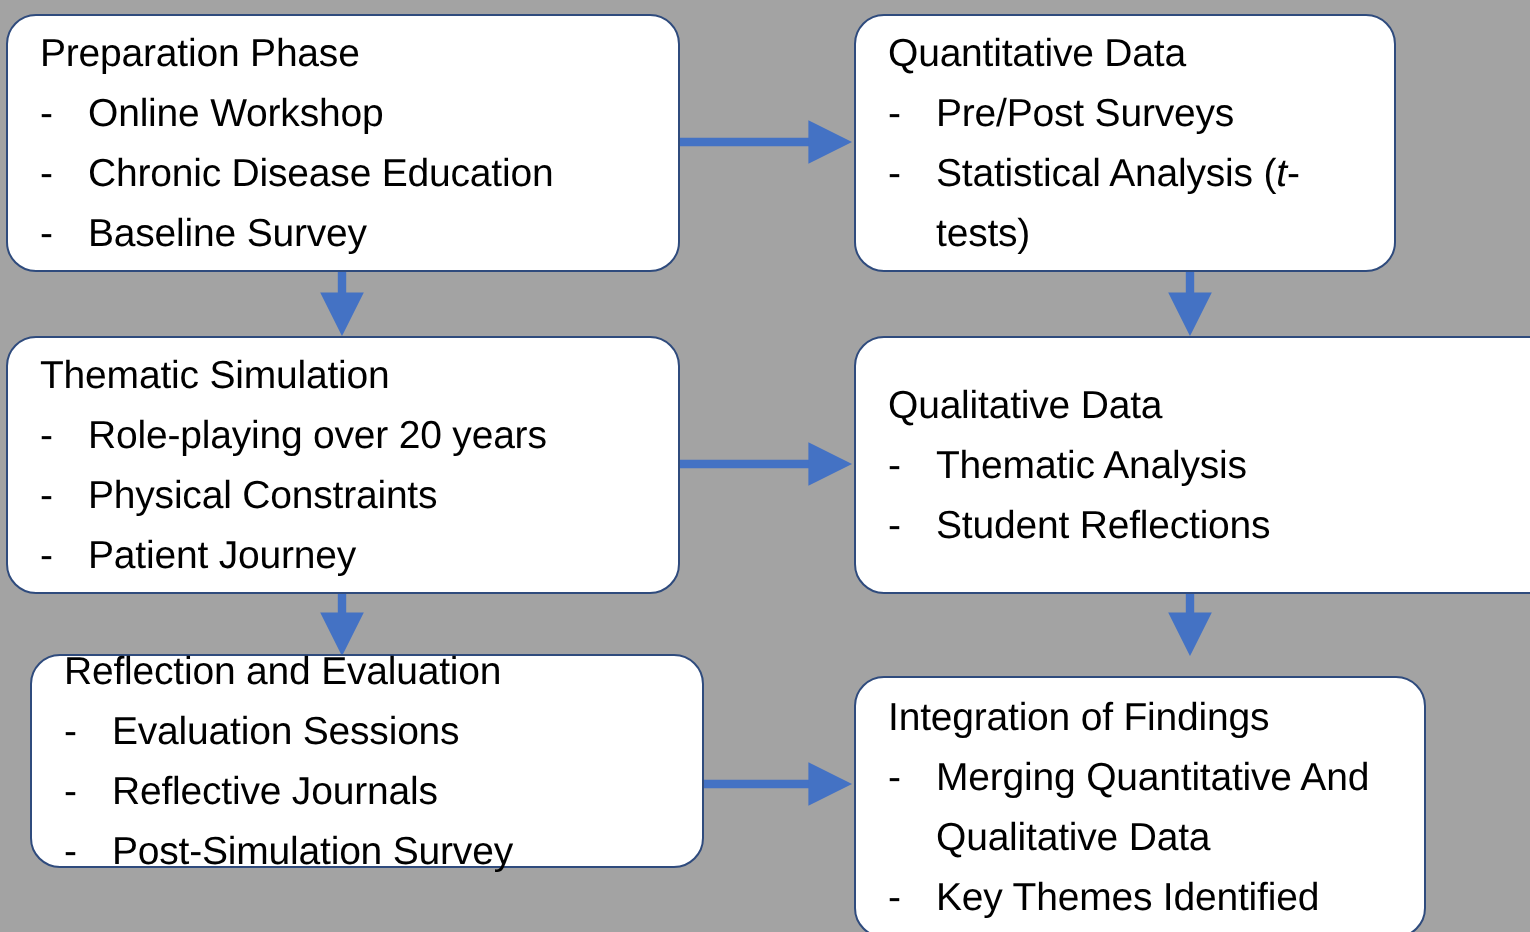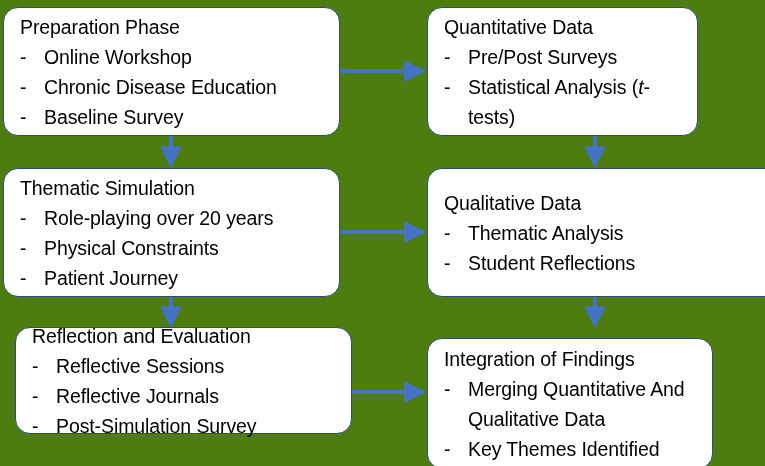--- a/index.html
+++ b/index.html
@@ -4,21 +4,21 @@
 <style>
   html, body {
     margin: 0;
     padding: 0;
     background: #ffffff;
   }
   #canvas {
     position: relative;
     width: 765px;
     height: 466px;
-    background: #4d7c0f;
+    background: #a3a3a3;
     overflow: hidden;
     font-family: "Liberation Sans", sans-serif;
   }
   .node {
     position: absolute;
     box-sizing: border-box;
     background: #ffffff;
     border: 1.6px solid #2f4b7d;
     border-radius: 15px;
     padding: 0;
@@ -182,21 +182,21 @@
       </ul>
     </div>
   </div>
 
   <div class="node" style="left:15px; top:327px; width:337px; height:107px;">
     <div class="node-inner">
       <div class="node-title">Reflection and Evaluation</div>
       <ul class="bullets">
         <li class="bullet">
           <span class="dash">-</span>
-          <span class="btext">Reflective Sessions</span>
+          <span class="btext">Evaluation Sessions</span>
         </li>
         <li class="bullet">
           <span class="dash">-</span>
           <span class="btext">Reflective Journals</span>
         </li>
         <li class="bullet">
           <span class="dash">-</span>
           <span class="btext">Post-Simulation Survey</span>
         </li>
       </ul>

